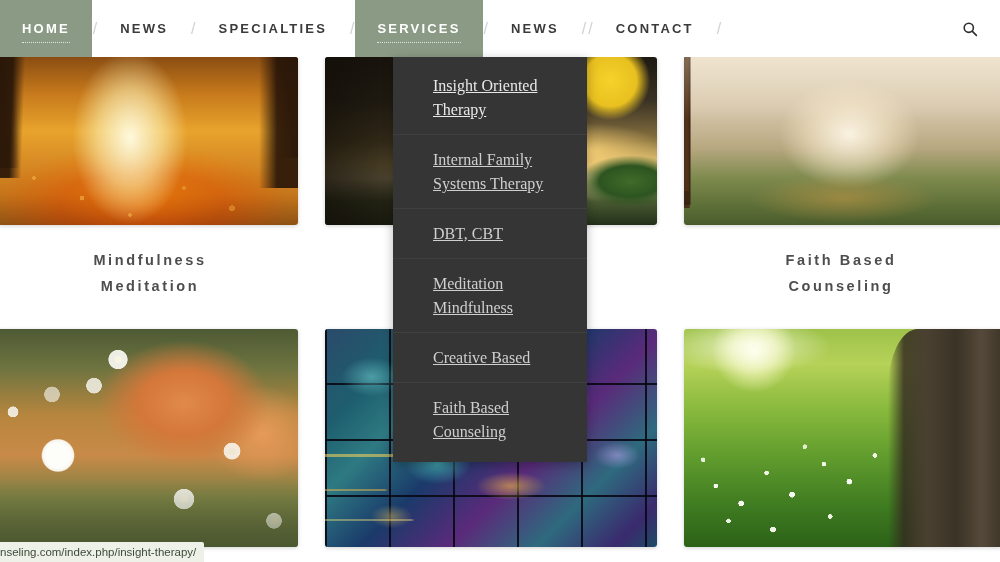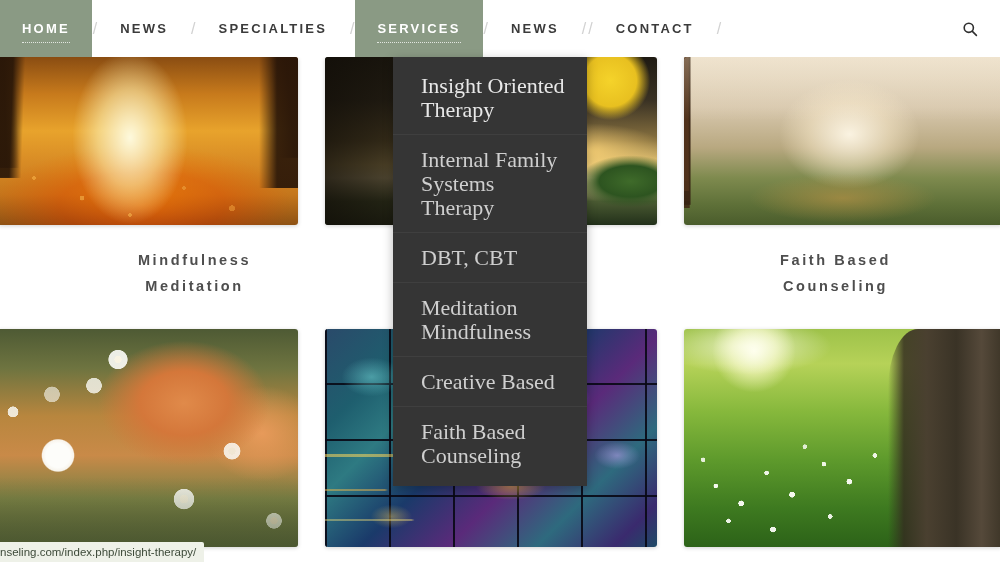--- a/index.html
+++ b/index.html
@@ -50,24 +50,23 @@
   .tile-a { width: 300px; height: 168px; margin-left: -2px; }
   .tile-b { width: 332px; height: 168px; }
   .tile-c { width: 318px; height: 168px; margin-right: -2px; }
 
   .tile-d { width: 300px; height: 218px; margin-left: -2px; }
   .tile-e { width: 332px; height: 218px; }
   .tile-f { width: 318px; height: 218px; margin-right: -2px; }
 
   .caption-row {
     display: flex;
-    justify-content: center;
+    justify-content: space-between;
     width: 1000px;
     height: 104px;
-    padding-left: 39px;
   }
 
   .caption {
     width: 300px;
     padding-top: 22px;
     text-align: center;
     color: #4e4e4e;
     font-size: 14.5px;
     letter-spacing: 2.6px;
     font-weight: 600;
@@ -153,27 +152,28 @@
     top: 57px;
     left: 393px;
     width: 194px;
     background: #353535;
     z-index: 30;
     box-shadow: 0 3px 10px rgba(0,0,0,0.28);
     padding: 4px 0 6px 0;
   }
 
   .dropdown-item {
-    padding: 13px 22px 12px 28px;
+    padding: 13px 22px 12px 40px;
     color: #cfcfcf;
     font-family: "Liberation Serif", serif;
-    font-size: 22px;
+    font-size: 16px;
     line-height: 24px;
     border-bottom: 1px solid #3f3f3f;
     cursor: pointer;
+    text-decoration: underline;
   }
   .dropdown-item:last-child { border-bottom: none; }
   .dropdown-item.hover { color: #e8e8e8; }
 
   
   .status-bar {
     position: absolute;
     left: 0;
     bottom: 0;
     height: 20px;

